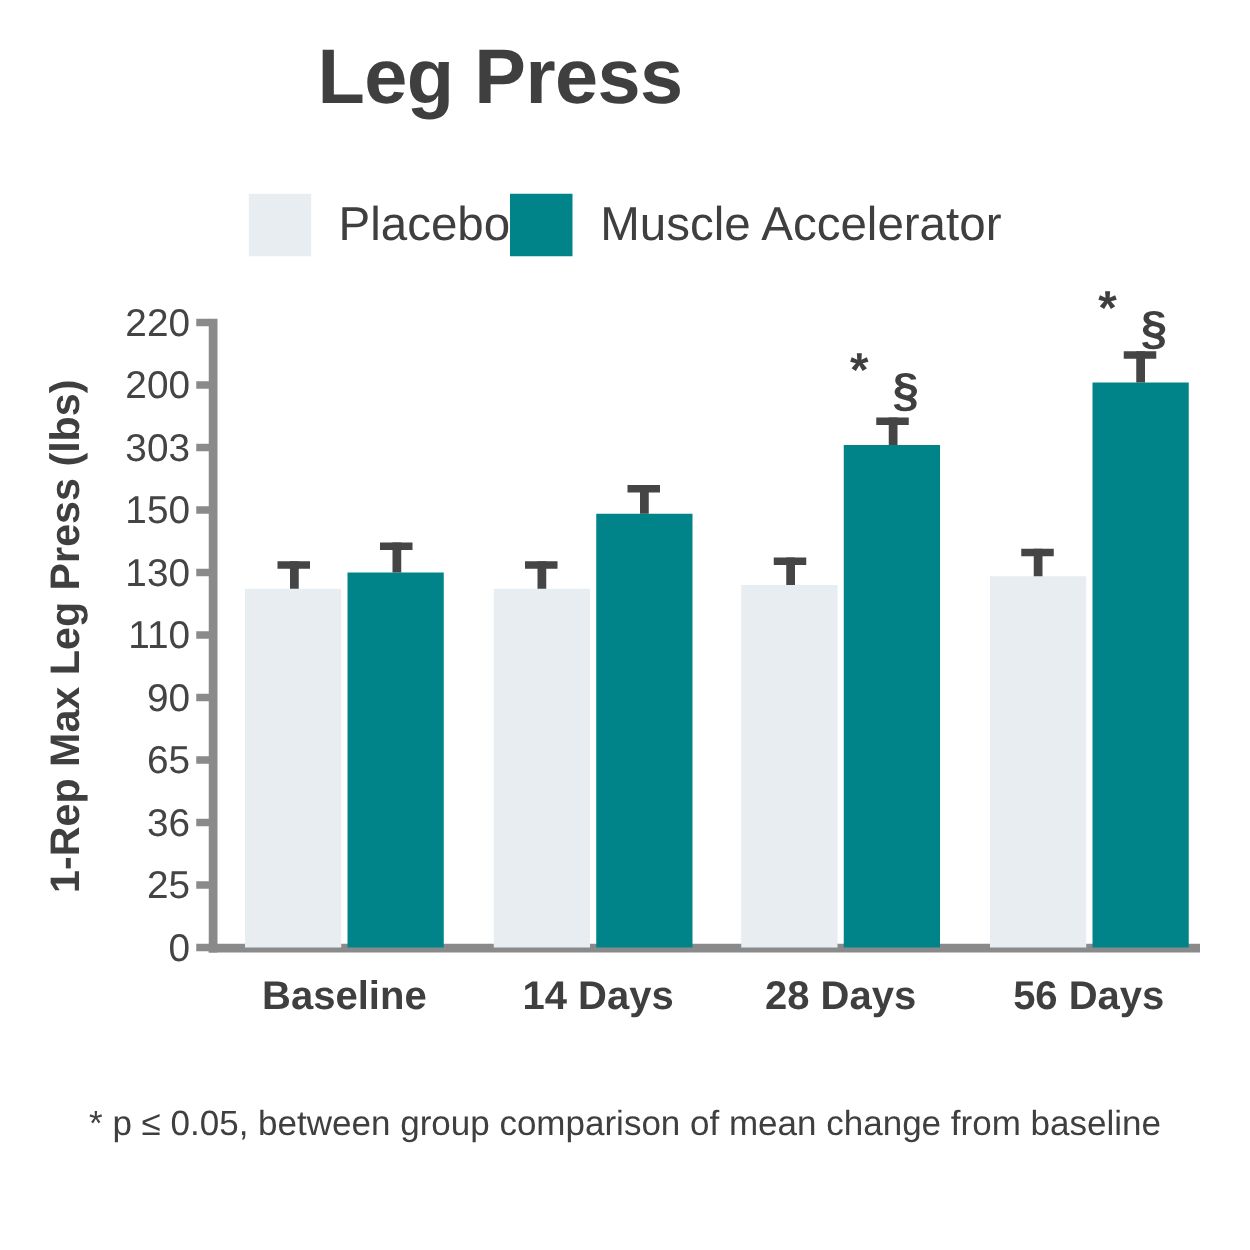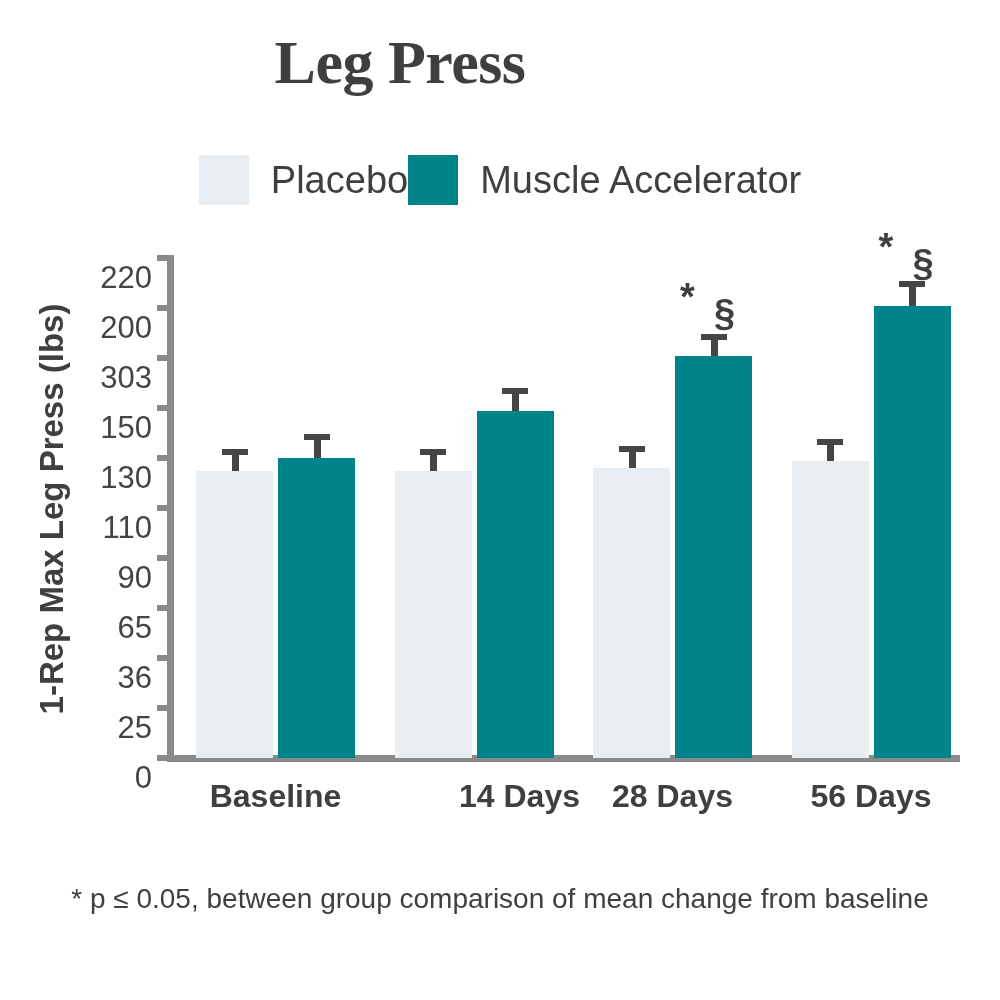--- a/index.html
+++ b/index.html
@@ -25,21 +25,20 @@
     position: absolute;
     left: 0;
     top: 28px;
     width: 800px;
     text-align: center;
     font-size: 62px;
     font-weight: 700;
     letter-spacing: -0.5px;
     color: #3f3f3f;
     line-height: 1.1;
-    font-family: Liberation Serif, serif;
   }
 
   
   .legend {
     position: absolute;
     left: 0;
     top: 155px;
     width: 1000px;
     display: flex;
     justify-content: center;
@@ -95,21 +94,20 @@
   }
   .tick-label {
     position: absolute;
     right: 0;
     width: 150px;
     text-align: right;
     font-size: 31px;
     color: #444444;
     line-height: 1;
     transform: translateY(-50%);
-    margin-top: 19px;
   }
   .tick-label-wrap {
     position: absolute;
     left: 0;
     width: 152px;
   }
 
   
   .y-axis-title {
     position: absolute;
@@ -278,21 +276,21 @@
         <div class="bar" style="left: 873.5px; width: 77px; height: 452.5px; background: rgb(0, 132, 138);"></div>
         <div class="errbar-cap" style="left: 899px; top: 281px;"></div>
         <div class="errbar-stem" style="left: 909px; top: 281px; height: 24.5px;"></div>
         <div class="sig-mark sig-star" style="left: 680px; top: 278px;">*</div>
         <div class="sig-mark sig-sect" style="left: 714px; top: 294px;">§</div>
         <div class="sig-mark sig-star" style="left: 878.5px; top: 227.5px;">*</div>
         <div class="sig-mark sig-sect" style="left: 912.5px; top: 243.5px;">§</div>
       </div>
     <div id="cats-layer">
         <div class="cat-label" style="left: 156px; width: 239px;">Baseline</div>
-        <div class="cat-label" style="left: 341px; width: 239px; text-align: right;">14 Days</div>
+        <div class="cat-label" style="left: 359px; width: 239px;">14 Days</div>
         <div class="cat-label" style="left: 553px; width: 239px;">28 Days</div>
         <div class="cat-label" style="left: 751.5px; width: 239px;">56 Days</div>
       </div>
   </div>
 
   <div class="footnotes">
     <div class="footnote-line">* p ≤ 0.05, between group comparison of mean change from baseline</div>
   </div>
 
 </div>

